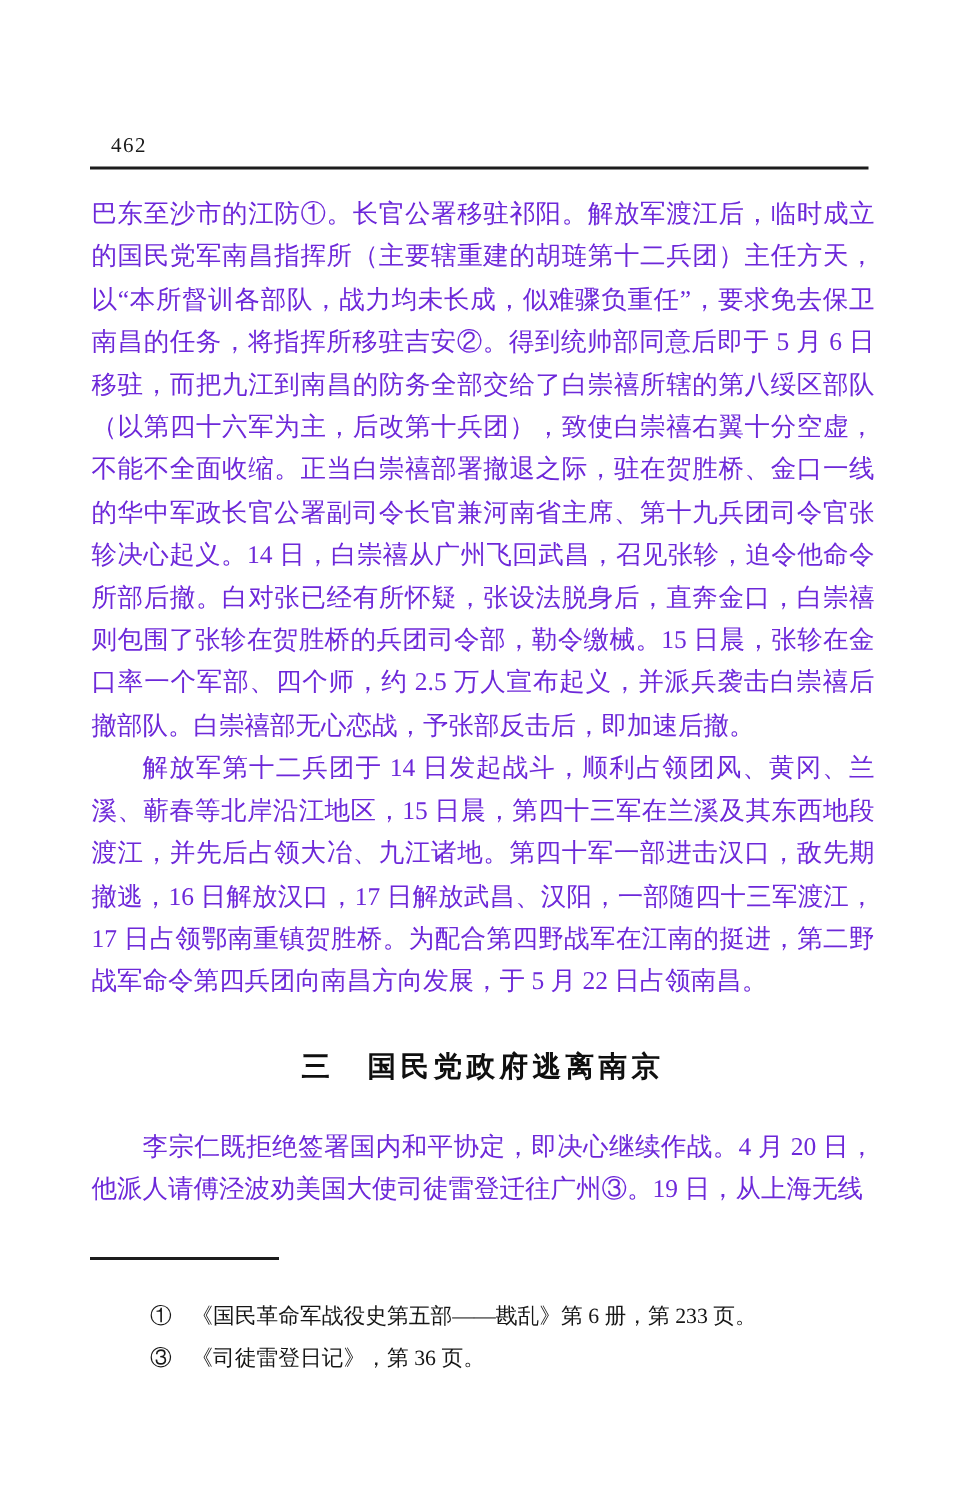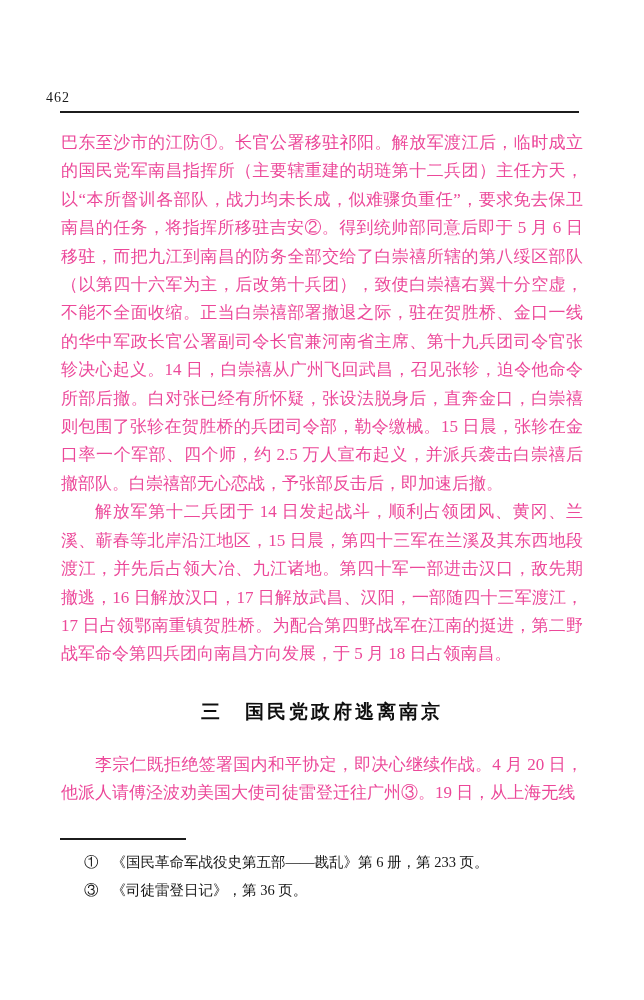--- a/index.html
+++ b/index.html
@@ -13,21 +13,21 @@
     height: 1000px;
     background: #ffffff;
     color: #141414;
     font-family: "Liberation Serif", "DejaVu Serif", serif;
     overflow: hidden;
   }
   
   .page-header {
     position: absolute;
     top: 88px;
-    left: 44px;
+    left: 72px;
     width: 524px;
     height: 22px;
   }
   .page-number {
     position: absolute;
     left: 2px;
     top: 2px;
     font-size: 14px;
     letter-spacing: 1px;
     color: #1a1a1a;
@@ -54,21 +54,21 @@
     top: 129px;
     left: 61px;
     width: 522px;
   }
   .para {
     margin: 0;
     font-size: 17px;
     line-height: 28.4px;
     text-align: justify;
     text-justify: inter-ideograph;
-    color: #ec4899;
+    color: #6d28d9;
   }
   .para.indent {
     text-indent: 34px;
   }
   .section-heading {
     margin: 30px 0 26px 0;
     text-align: center;
     font-size: 19px;
     line-height: 26px;
     font-weight: bold;
@@ -83,21 +83,21 @@
     width: 126px;
     height: 2px;
     background: #1c1c1c;
   }
   .footnotes {
     position: absolute;
     top: 849px;
     left: 60px;
     width: 524px;
     list-style: none;
-    margin: 0;
+    margin: 16px;
     padding: 0;
   }
   .footnote {
     font-size: 14.5px;
     line-height: 27.5px;
     padding-left: 24px;
     color: #161616;
     white-space: nowrap;
   }
   .fn-marker {
@@ -111,21 +111,21 @@
 <div class="page">
 
   <header class="page-header">
     <span class="page-number">462</span>
   </header>
 
   <div class="header-rule"></div>
 
   <main class="body-text">
     <p class="para">巴东至沙市的江防①。长官公署移驻祁阳。解放军渡江后，临时成立的国民党军南昌指挥所（主要辖重建的胡琏第十二兵团）主任方天，以“本所督训各部队，战力均未长成，似难骤负重任”，要求免去保卫南昌的任务，将指挥所移驻吉安②。得到统帅部同意后即于 5 月 6 日移驻，而把九江到南昌的防务全部交给了白崇禧所辖的第八绥区部队（以第四十六军为主，后改第十兵团），致使白崇禧右翼十分空虚，不能不全面收缩。正当白崇禧部署撤退之际，驻在贺胜桥、金口一线的华中军政长官公署副司令长官兼河南省主席、第十九兵团司令官张轸决心起义。14 日，白崇禧从广州飞回武昌，召见张轸，迫令他命令所部后撤。白对张已经有所怀疑，张设法脱身后，直奔金口，白崇禧则包围了张轸在贺胜桥的兵团司令部，勒令缴械。15 日晨，张轸在金口率一个军部、四个师，约 2.5 万人宣布起义，并派兵袭击白崇禧后撤部队。白崇禧部无心恋战，予张部反击后，即加速后撤。</p>
-    <p class="para indent">解放军第十二兵团于 14 日发起战斗，顺利占领团风、黄冈、兰溪、蕲春等北岸沿江地区，15 日晨，第四十三军在兰溪及其东西地段渡江，并先后占领大冶、九江诸地。第四十军一部进击汉口，敌先期撤逃，16 日解放汉口，17 日解放武昌、汉阳，一部随四十三军渡江，17 日占领鄂南重镇贺胜桥。为配合第四野战军在江南的挺进，第二野战军命令第四兵团向南昌方向发展，于 5 月 18 日占领南昌。</p>
+    <p class="para indent">解放军第十二兵团于 14 日发起战斗，顺利占领团风、黄冈、兰溪、蕲春等北岸沿江地区，15 日晨，第四十三军在兰溪及其东西地段渡江，并先后占领大冶、九江诸地。第四十军一部进击汉口，敌先期撤逃，16 日解放汉口，17 日解放武昌、汉阳，一部随四十三军渡江，17 日占领鄂南重镇贺胜桥。为配合第四野战军在江南的挺进，第二野战军命令第四兵团向南昌方向发展，于 5 月 22 日占领南昌。</p>
     <h2 class="section-heading">三　国民党政府逃离南京</h2>
     <p class="para indent">李宗仁既拒绝签署国内和平协定，即决心继续作战。4 月 20 日，他派人请傅泾波劝美国大使司徒雷登迁往广州③。19 日，从上海无线</p>
   </main>
 
   <div class="footnote-rule"></div>
 
   <ol class="footnotes">
     <li class="footnote">
       <span class="fn-marker">①</span><span class="fn-text">《国民革命军战役史第五部——戡乱》第 6 册，第 233 页。</span>
     </li>

